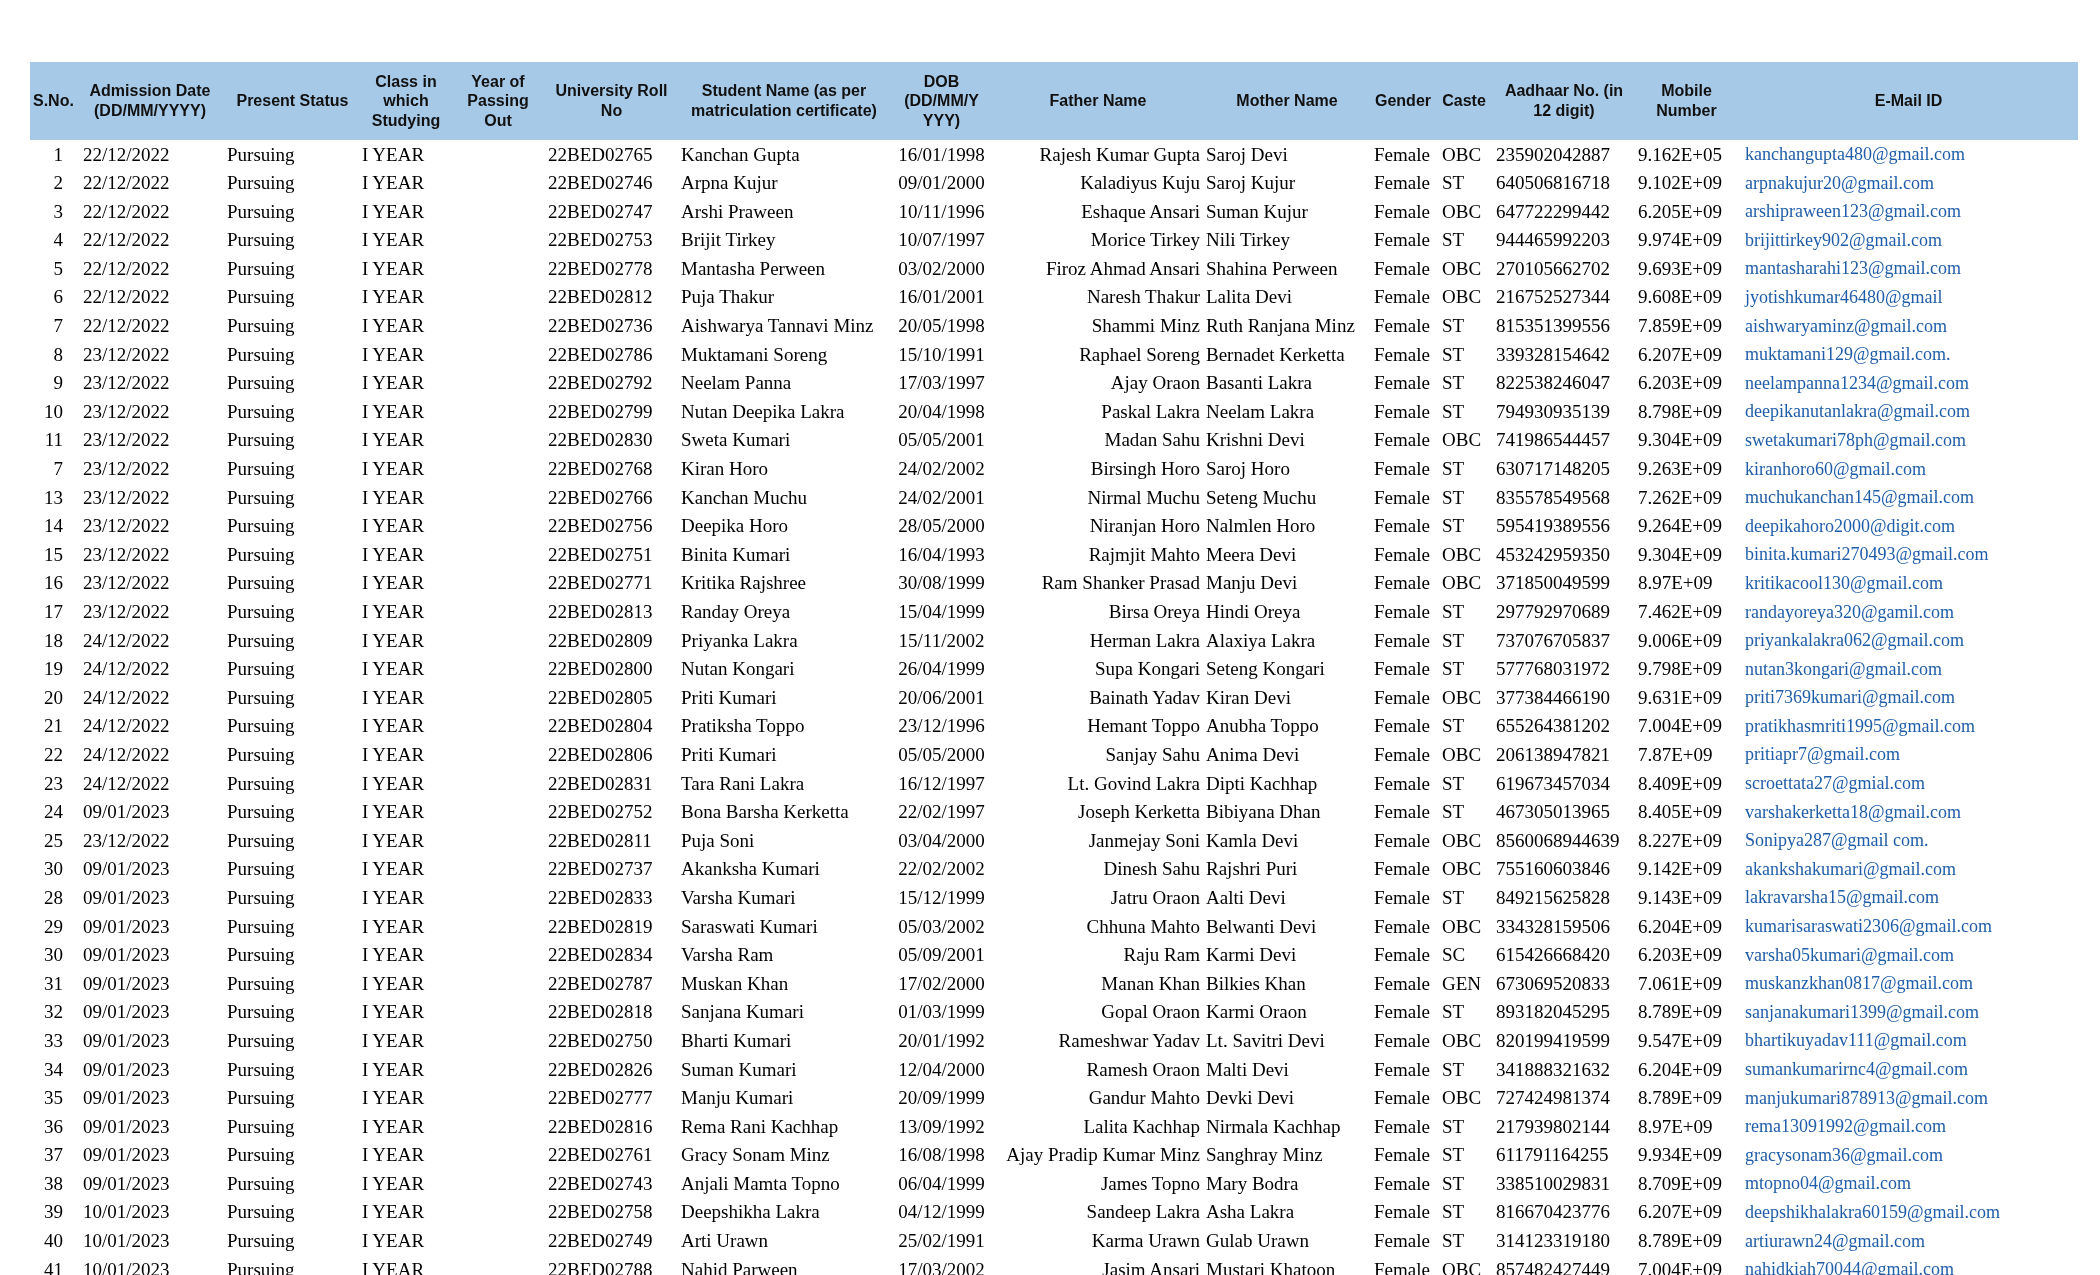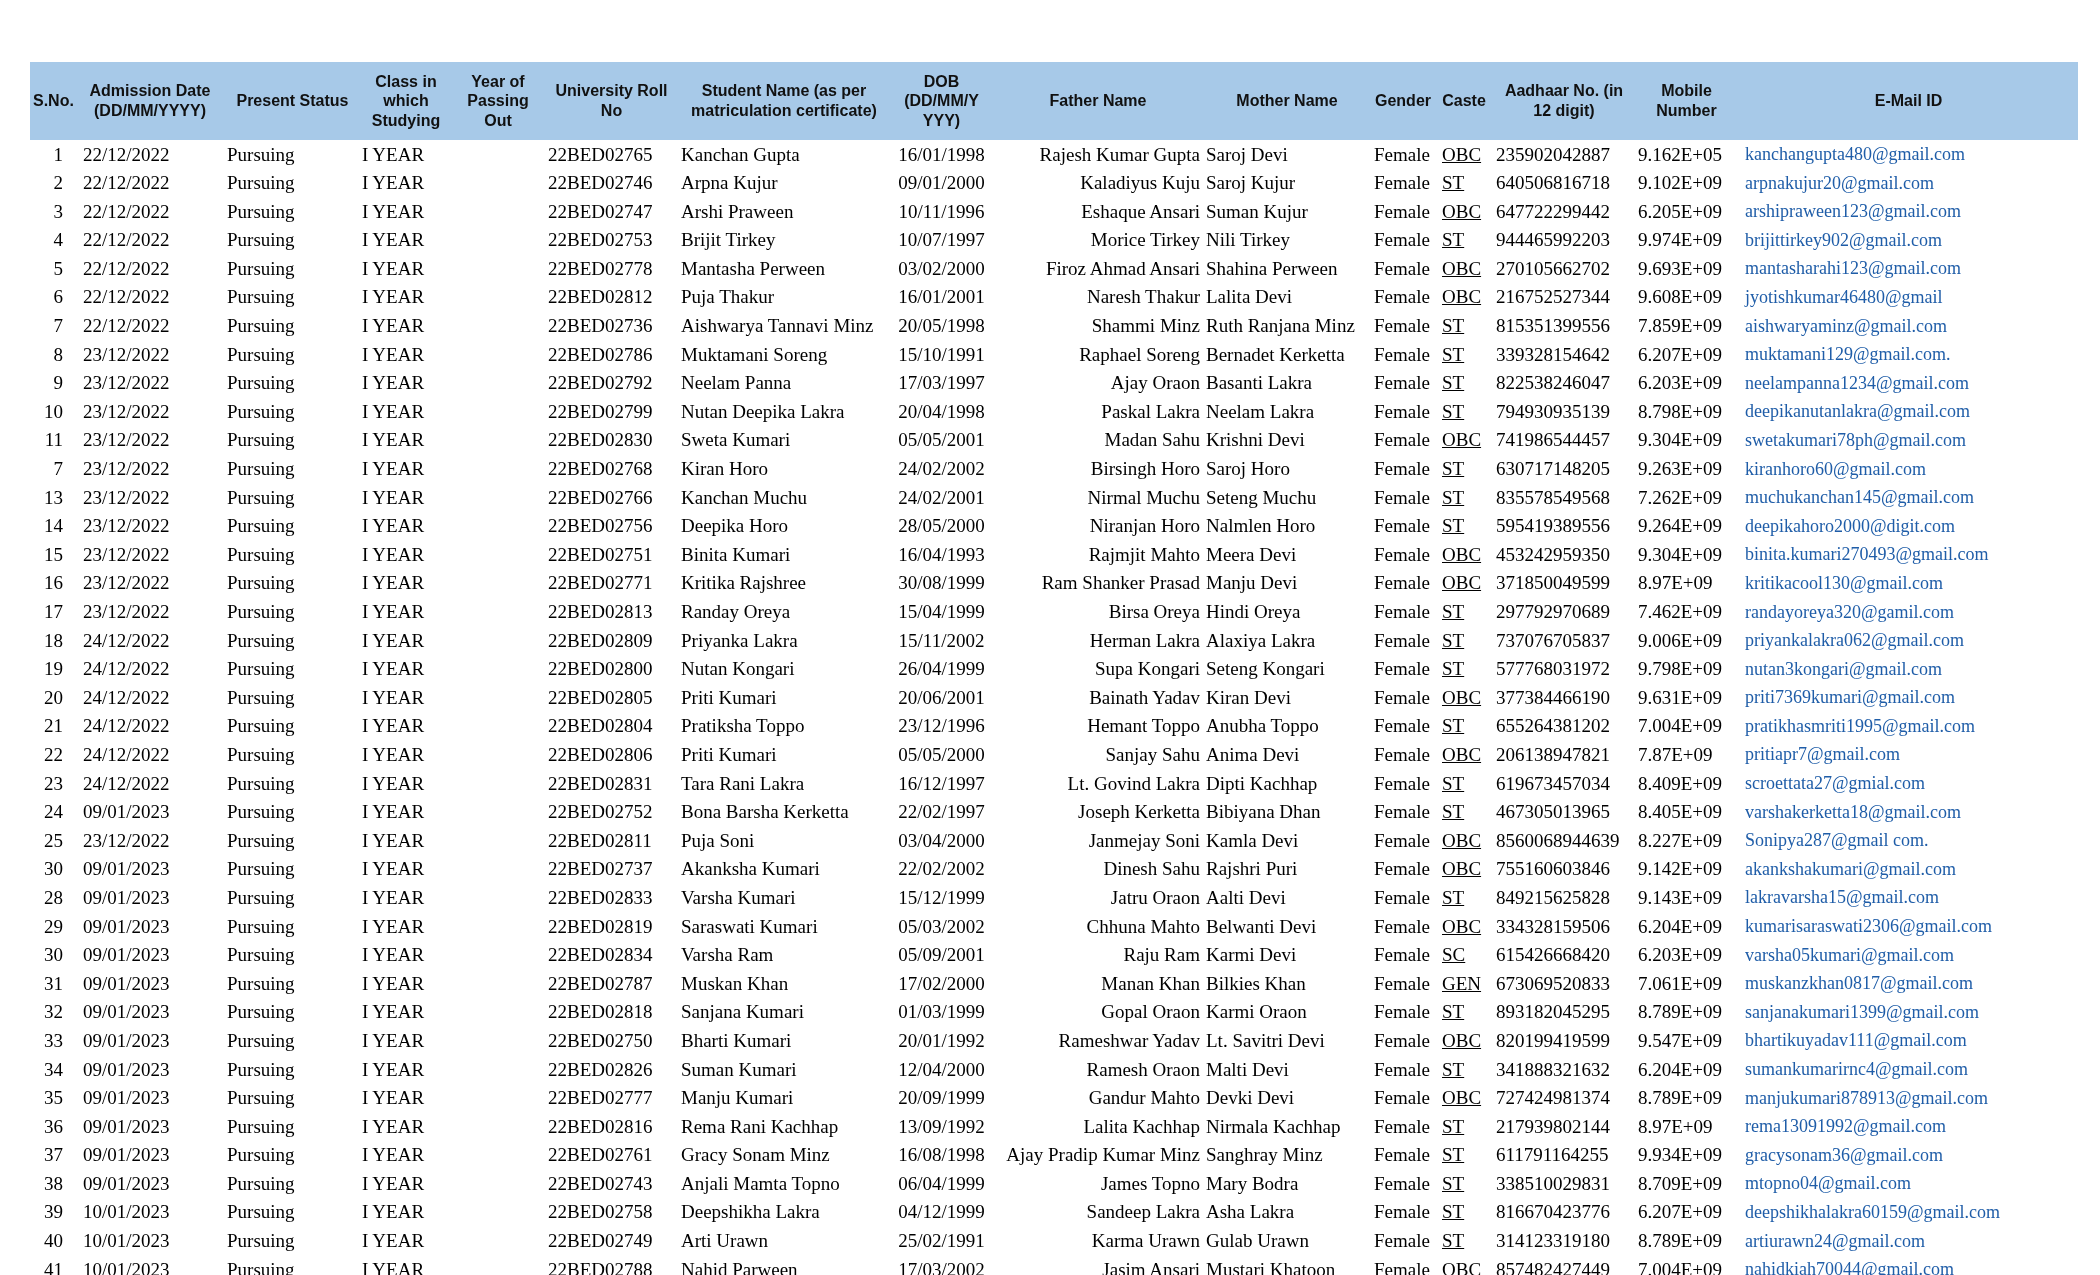--- a/index.html
+++ b/index.html
@@ -49,21 +49,21 @@
   .c-admission_date{padding-left:8px;}
   .c-present_status{padding-left:2px;}
   .c-class{padding-left:2px;}
   .c-year_passing{padding-left:2px;}
   .c-roll_no{padding-left:4px;}
   .c-student_name{padding-left:2px;}
   .c-dob{text-align:center;}
   .c-father_name{padding-left:6px;text-align:right;}
   .c-mother_name{padding-left:4px;}
   .c-gender{text-align:left;}
-  .c-caste{padding-left:8px;text-decoration:underline;}
+  .c-caste{padding-left:8px;}
   .c-aadhaar{text-align:left;}
   .c-mobile{padding-left:4px;}
   .c-email{padding-left:6px;}
 </style>
 </head>
 <body>
 
 <div class="sheet">
   <table>
     <colgroup>

